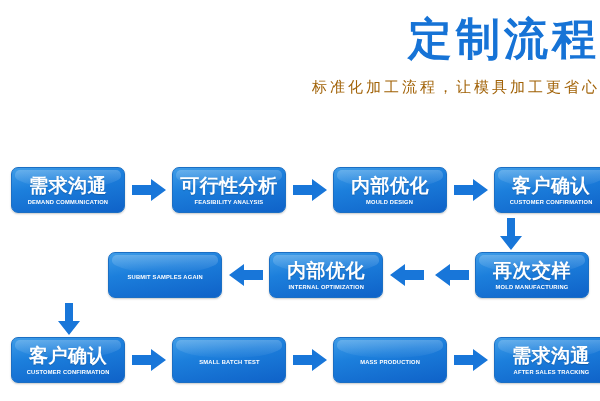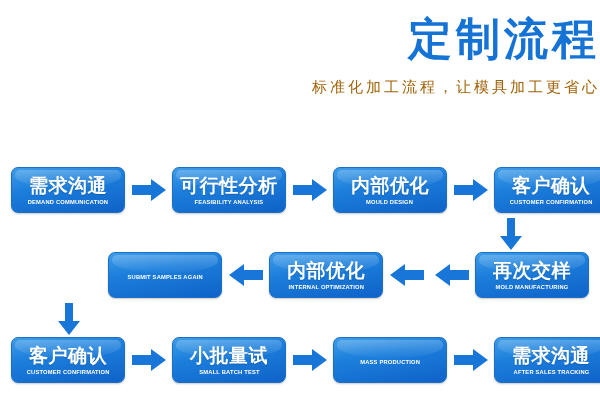--- a/index.html
+++ b/index.html
@@ -251,21 +251,20 @@
     </div>
 
     <div class="cell cell-arrow">
       <svg class="arrow-h" viewBox="0 0 34 22">
         <path d="M0 6 H19 V0 L34 11 L19 22 V16 H0 Z" fill="#1876d9"></path>
       </svg>
     </div>
 
     <div class="cell cell-box">
       <div class="step-box">
-        <span class="step-cn">小批量试</span>
         <span class="step-en">SMALL BATCH TEST</span>
       </div>
     </div>
 
     <div class="cell cell-arrow">
       <svg class="arrow-h" viewBox="0 0 34 22">
         <path d="M0 6 H19 V0 L34 11 L19 22 V16 H0 Z" fill="#1876d9"></path>
       </svg>
     </div>
 

